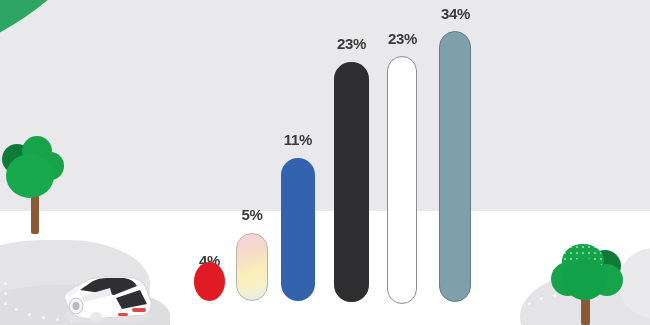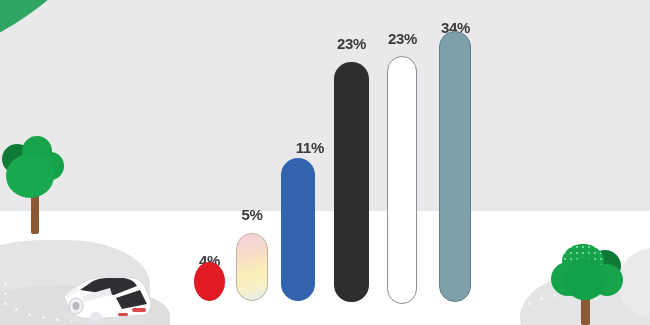--- a/index.html
+++ b/index.html
@@ -176,27 +176,27 @@
   </div>
 
   <div class="bar-label" style="left:184px;top:252px;width:51px;">4%</div>
   <div class="bar" style="left:194px;top:262px;width:31px;height:39px;background:#e01b24;border-radius:16px/20px;"></div>
 
   <div class="bar-label" style="left:226px;top:206px;width:52px;">5%</div>
   <div class="bar" style="left:236px;top:233px;width:32px;height:68px;border-radius:16px;
               border:1px solid #b9b2a0;
               background:linear-gradient(165deg,#f7cfe0 0%,#f6dcc8 30%,#faeeb8 58%,#f8f0c8 78%,#e2ecf2 100%);"></div>
 
-  <div class="bar-label" style="left:284px;top:131px;width:52px;margin-top:8px;">11%</div>
+  <div class="bar-label" style="left:272px;top:131px;width:52px;">11%</div>
   <div class="bar" style="left:281px;top:158px;width:34px;height:143px;background:#3363ae;border-radius:17px;"></div>
 
   <div class="bar-label" style="left:325px;top:35px;width:53px;">23%</div>
   <div class="bar" style="left:334px;top:62px;width:35px;height:240px;background:#2e2e30;border-radius:17px;"></div>
 
   <div class="bar-label" style="left:376px;top:30px;width:53px;">23%</div>
   <div class="bar" style="left:387px;top:56px;width:30px;height:248px;background:#ffffff;
               border:1px solid #8d8d93;border-radius:16px;"></div>
 
-  <div class="bar-label" style="left:429px;top:19px;width:53px;">34%</div>
+  <div class="bar-label" style="left:429px;top:5px;width:53px;">34%</div>
   <div class="bar" style="left:439px;top:31px;width:32px;height:271px;background:#7fa0ab;
               border:1px solid #5f7f8a;border-radius:16px;"></div>
 
 </div>
 
 </body></html>

